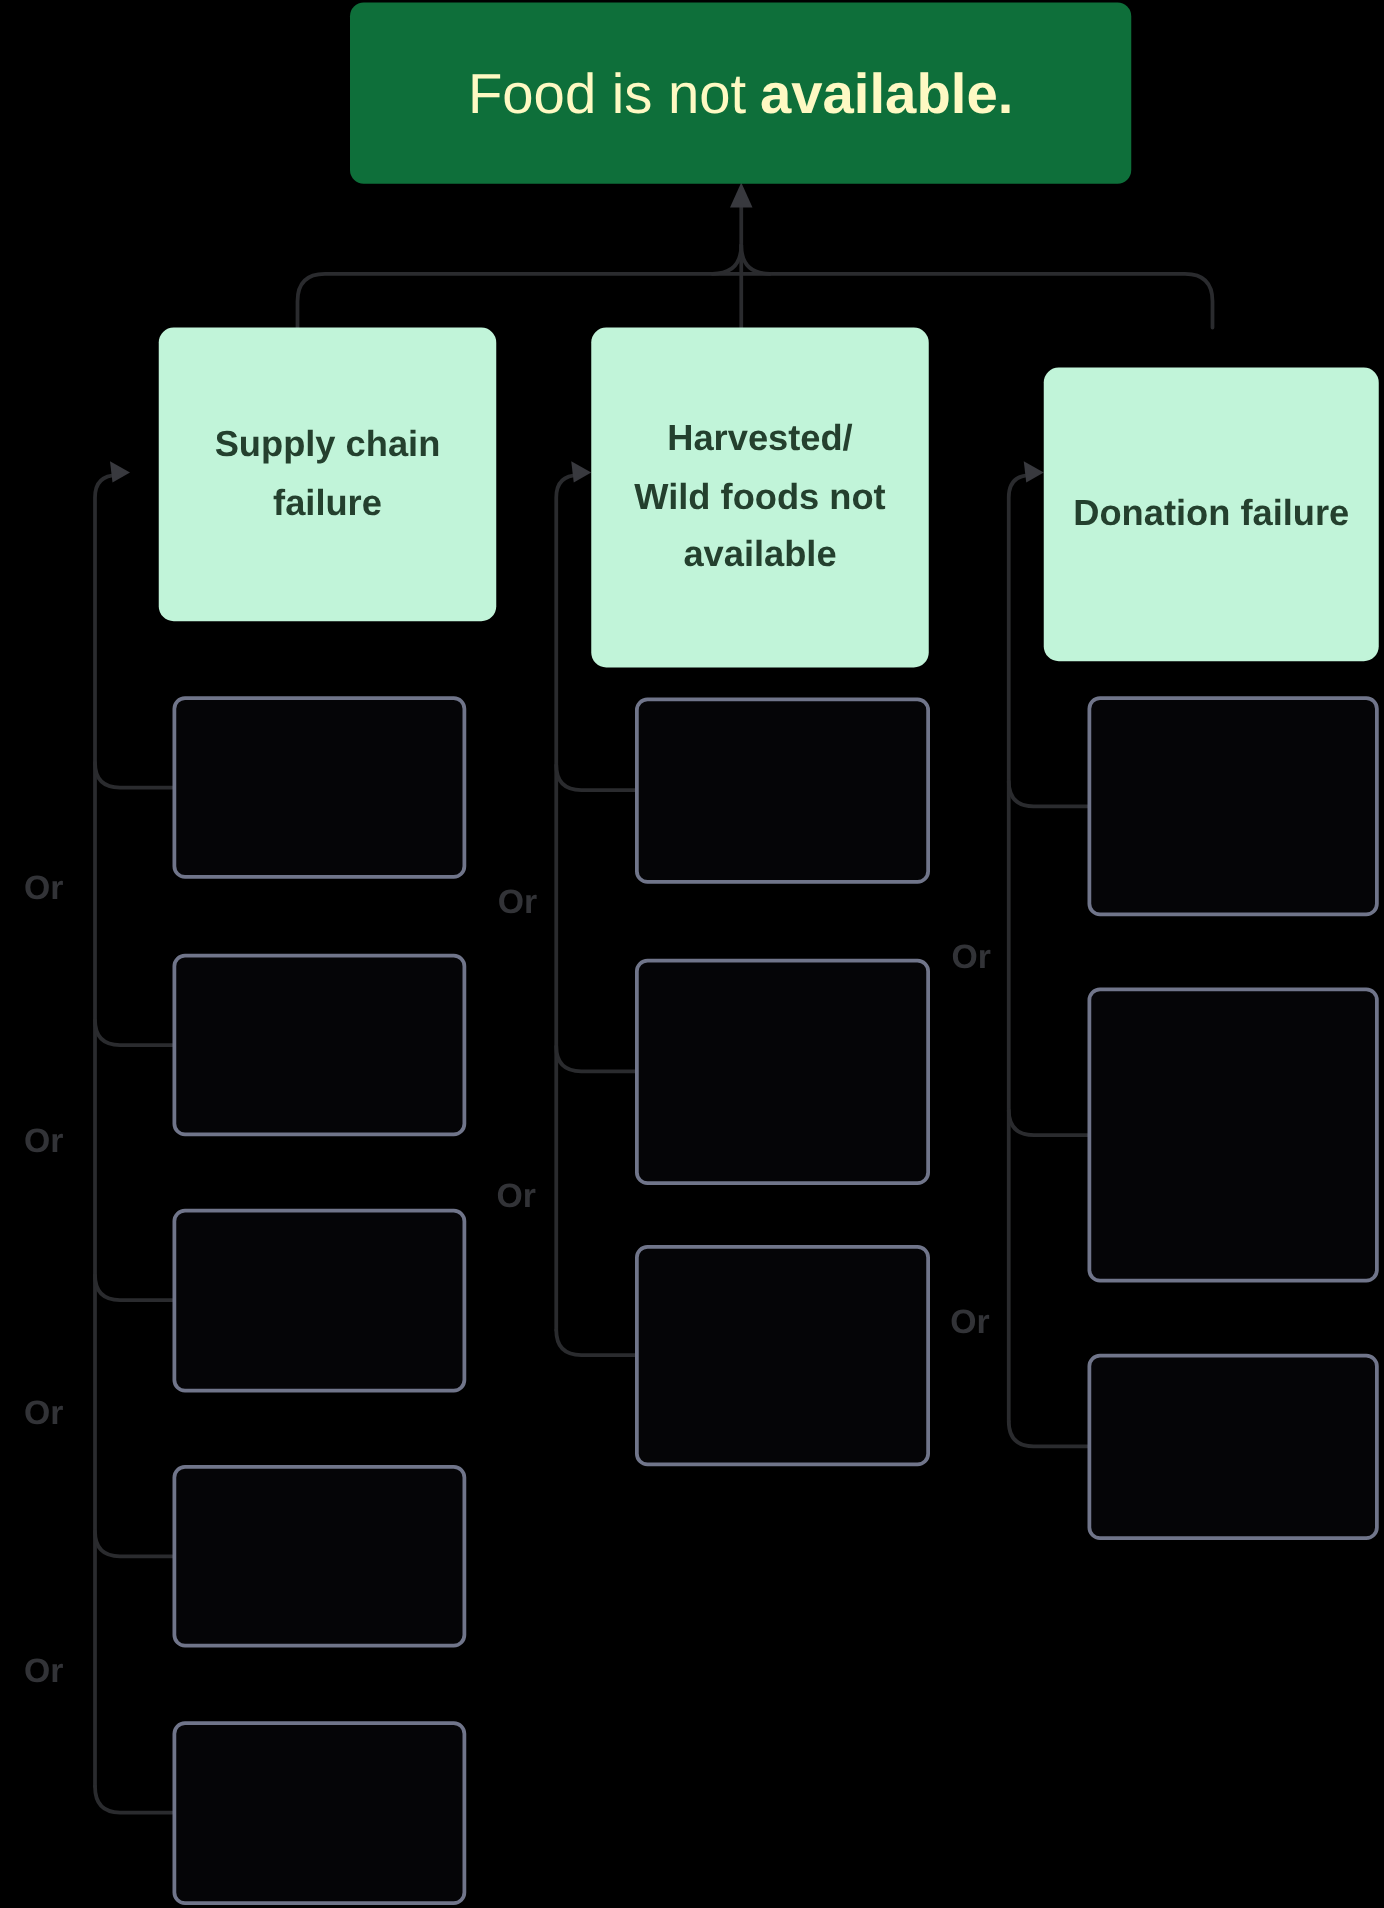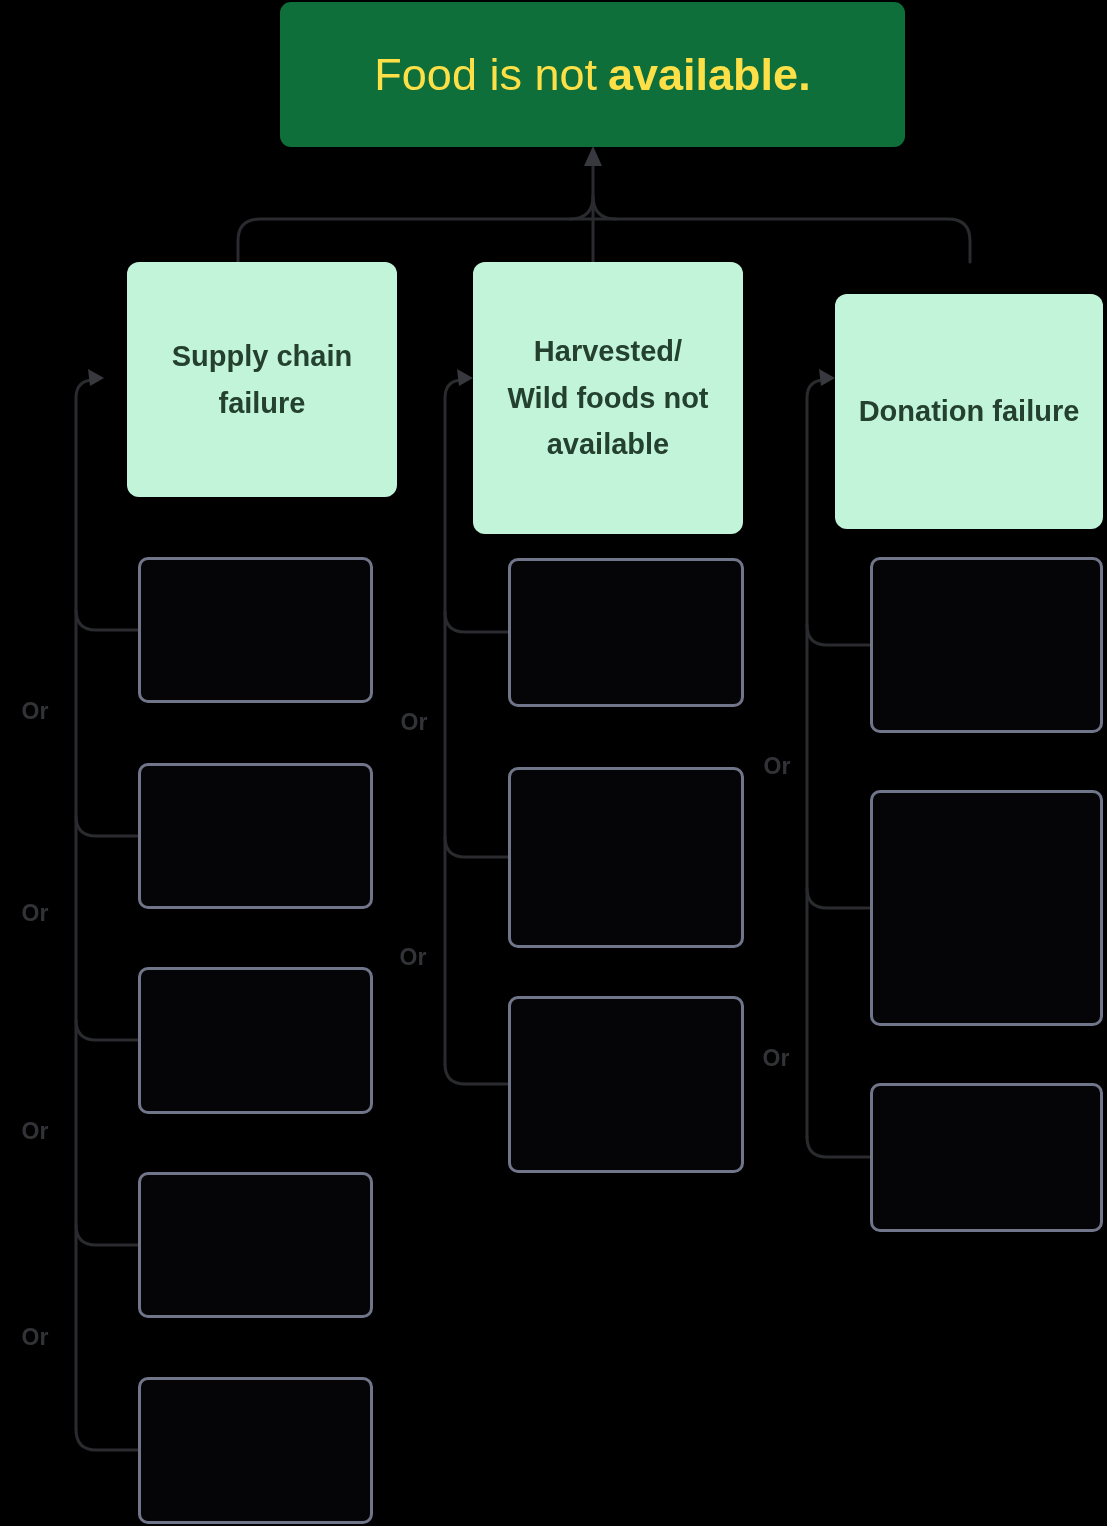--- a/index.html
+++ b/index.html
@@ -6,34 +6,34 @@
   .stage{
     position:relative;width:1107px;height:1526px;background:#000;overflow:hidden;
     font-family:"Liberation Sans", sans-serif;
   }
   .connectors{position:absolute;left:0;top:0;z-index:1;}
   .node{
     position:absolute;z-index:2;display:flex;align-items:center;justify-content:center;
     text-align:center;box-sizing:border-box;
   }
   .root-node{
-    background:#0E6F3A;border-radius:11px;color:#fde047;font-size:45px;
+    background:#0E6F3A;border-radius:11px;color:#fef9c3;font-size:45px;
   }
   .root-node .t-normal{font-weight:400;}
   .root-node .t-bold{font-weight:700;margin-left:11px;}
   .branch-node{
     background:#C1F4D9;border-radius:12px;color:#24402E;font-weight:700;
     font-size:29px;line-height:1.62;white-space:pre-line;
   }
   .child-node{
     background:#050507;border:3px solid #70758A;border-radius:10px;
   }
   .or-label{
     position:absolute;z-index:2;transform:translate(-50%,-50%);
-    color:#323337;font-weight:700;font-size:23px;line-height:1;
+    color:#323337;font-weight:700;font-size:27px;line-height:1;
   }
 </style>
 </head>
 <body>
 
 <div class="stage">
 
   <svg class="connectors" width="1107" height="1526" viewBox="0 0 1107 1526">
     <g fill="none" stroke="#2A2B2E" stroke-width="3" stroke-linecap="round">
 

